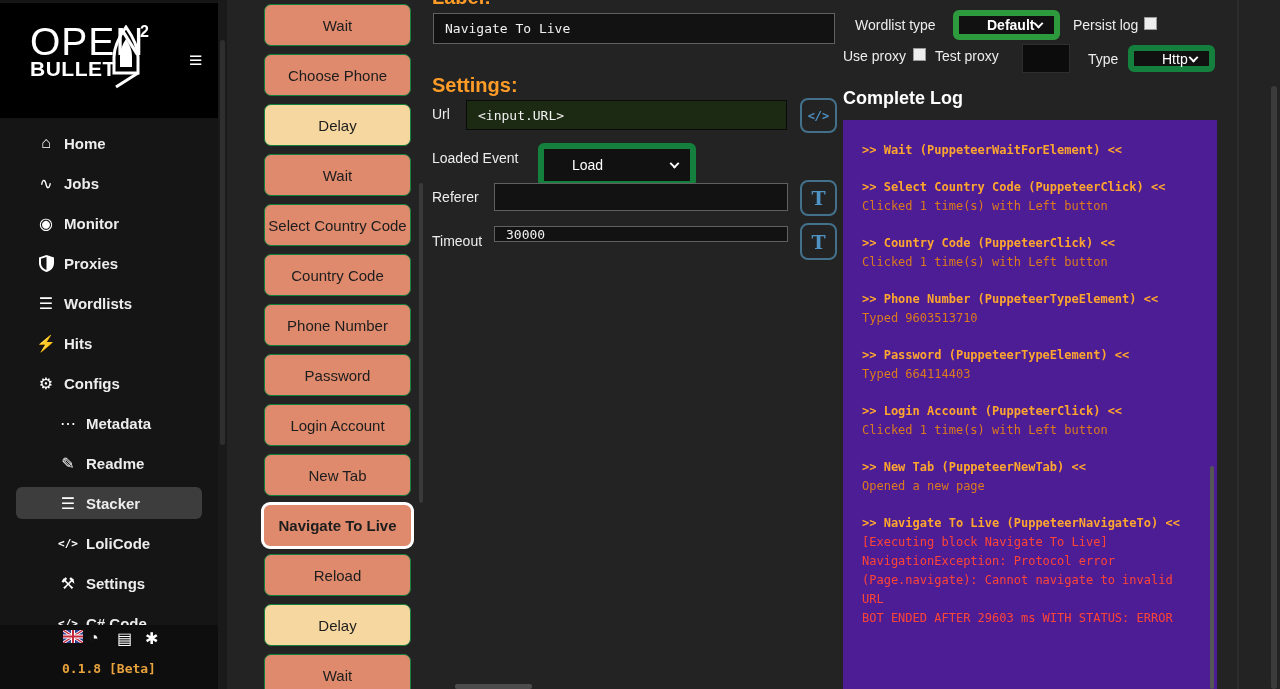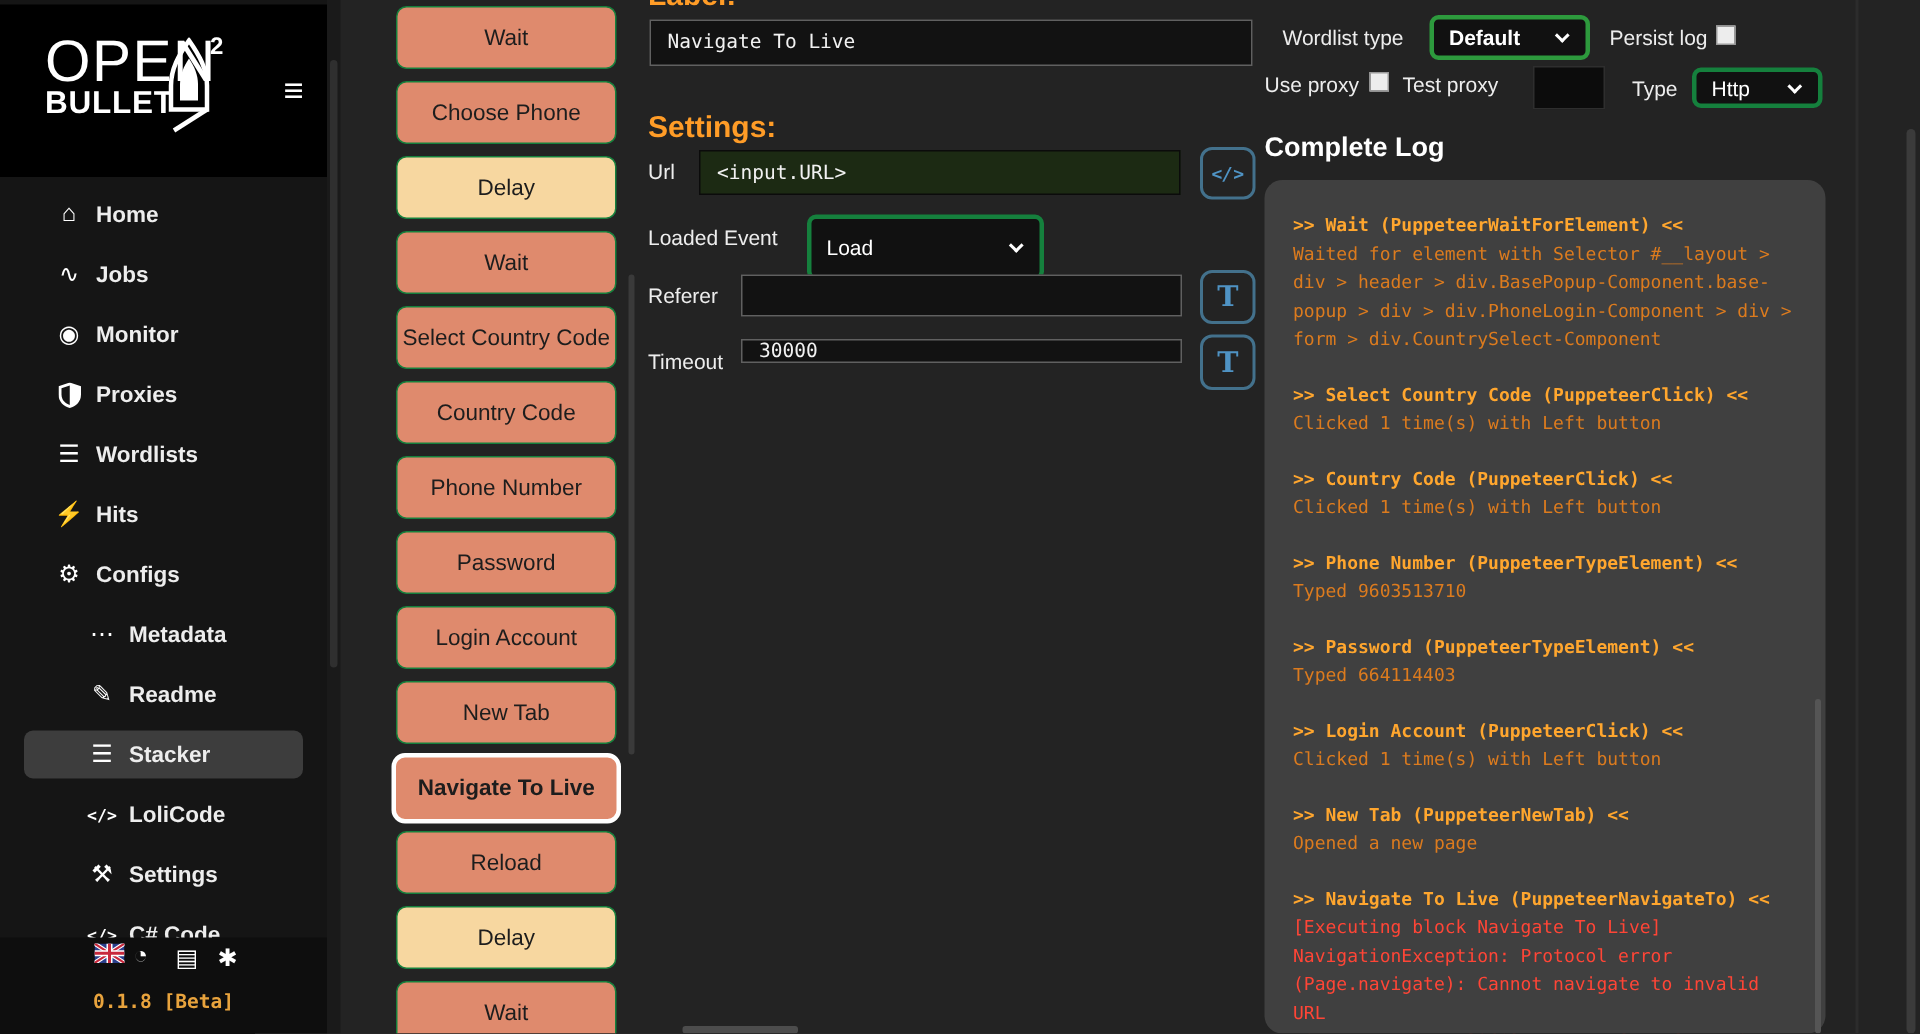--- a/index.html
+++ b/index.html
@@ -41,31 +41,31 @@
   
   .orange-h{position:absolute;color:var(--accent-orange);font-weight:700;font-size:20px;}
   .fld-label{position:absolute;font-size:14px;color:#ededed;}
   .txt-input{position:absolute;background:#121212;border:1px solid #606060;color:#f2f2f2;
              font-family:"DejaVu Sans Mono",monospace;font-size:13px;padding:0 11px;outline:none;}
   .url-input{background:#1c2a13;border:1px solid #0b0b0b;}
   .mini-btn{position:absolute;border:2px solid #43718c;border-radius:8px;background:transparent;
             color:var(--accent-blue);display:flex;align-items:center;justify-content:center;cursor:pointer;}
   .mini-btn.code{font-family:"DejaVu Sans Mono",monospace;font-size:12px;font-weight:700;font-style:italic;}
   .mini-btn.tbtn{font-family:"DejaVu Serif",serif;font-size:19px;font-weight:700;}
-  .select{position:absolute;background:#111;border:3px solid #15803d;border-radius:6px;color:#fff;
-          font-size:14px;display:flex;align-items:center;padding:0 10px;cursor:pointer;}
+  .select{position:absolute;background:#111;border:6px solid #15803d;border-radius:6px;color:#fff;
+          font-size:14px;display:flex;align-items:center;padding:0 28px;cursor:pointer;}
   .select .chev{position:absolute;right:12px;top:50%;width:7px;height:7px;border-right:2px solid #fff;
                 border-bottom:2px solid #fff;transform:translateY(-70%) rotate(45deg);}
   .select.green{border-color:var(--select-green);font-weight:600;}
   .checkbox{position:absolute;width:13px;height:13px;background:#ededed;border:1px solid #9a9a9a;cursor:pointer;}
 
   
   .log-title{position:absolute;left:843px;top:88px;font-size:18px;font-weight:700;color:#fff;}
-  .log-panel{position:absolute;left:843px;top:120px;width:374px;height:569px;background:#404040;
-             padding:21px 0 0 19px;font-family:"DejaVu Sans Mono",monospace;font-size:12px;line-height:19px;border-radius:12px;}
+  .log-panel{position:absolute;left:843px;top:120px;width:374px;height:569px;background:#4c1d95;
+             padding:21px 0 0 19px;font-family:"DejaVu Sans Mono",monospace;font-size:12px;line-height:19px;}
   .log-entry{width:336px;margin-bottom:18px;}
   .log-h{color:var(--log-header);font-weight:700;}
   .log-info{color:var(--log-info);}
   .log-err{color:var(--log-error);}
   .log-scroll{position:absolute;left:1210px;top:466px;width:4px;height:223px;background:#555;border-radius:2px;}
 
   
   .right-divider{position:absolute;left:1237px;top:0;width:2px;height:689px;background:#2c2c2c;}
   .win-scroll{position:absolute;left:1271px;top:86px;width:6px;height:603px;background:#3b3b3b;border-radius:3px;}
   .h-scroll{position:absolute;left:455px;top:684px;width:77px;height:5px;background:#4c4c4c;border-radius:2px;}
@@ -224,21 +224,20 @@
   <div class="fld-label" style="left:1088px;top:51px;">Type</div>
   <div class="select" style="left:1128px;top:45px;width:87px;height:27px;">
     <span>Http</span>
     <span class="chev"></span>
   </div>
 
   <div class="log-title">Complete Log</div>
   <div class="log-panel" id="log">
       <div class="log-entry">
         <div class="log-h">&gt;&gt; Wait (PuppeteerWaitForElement) &lt;&lt;</div>
-        <div class="log-info">Waited for element with Selector #__layout &gt; div &gt; header &gt; div.BasePopup-Component.base-popup &gt; div &gt; div.PhoneLogin-Component &gt; div &gt; form &gt; div.CountrySelect-Component</div>
       </div>
       <div class="log-entry">
         <div class="log-h">&gt;&gt; Select Country Code (PuppeteerClick) &lt;&lt;</div>
         <div class="log-info">Clicked 1 time(s) with Left button</div>
       </div>
       <div class="log-entry">
         <div class="log-h">&gt;&gt; Country Code (PuppeteerClick) &lt;&lt;</div>
         <div class="log-info">Clicked 1 time(s) with Left button</div>
       </div>
       <div class="log-entry">

